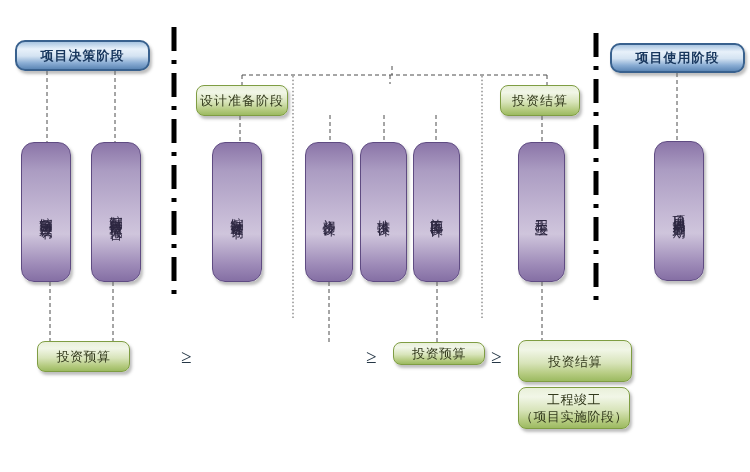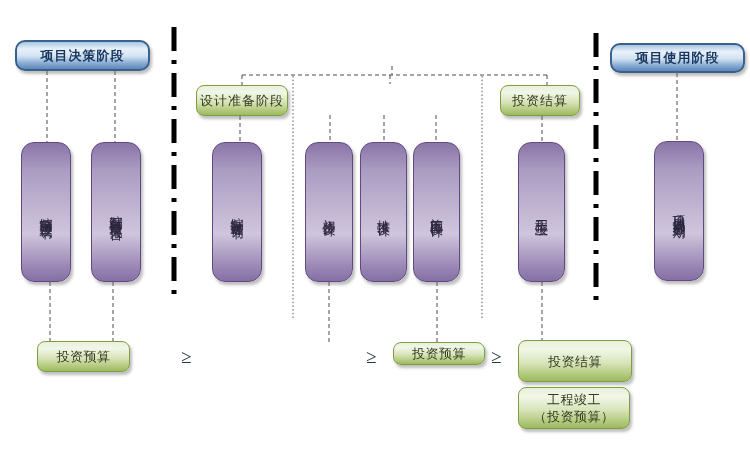--- a/index.html
+++ b/index.html
@@ -111,20 +111,20 @@
     <span>投资预算</span>
   </div>
   <div class="box green cost" style="left:393px;top:342px;width:92px;height:23px">
     <span>投资预算</span>
   </div>
   <div class="box green cost" style="left:518px;top:340px;width:114px;height:42px">
     <span>投资结算</span>
   </div>
   <div class="box green cost" style="left:518px;top:387px;width:112px;height:42px">
     <span>工程竣工</span>
-    <span>（投资预算）</span>
+    <span>（项目实施阶段）</span>
   </div>
 
   <span class="cmp" style="left:181px;top:346px">≥</span>
   <span class="cmp" style="left:366px;top:346px">≥</span>
   <span class="cmp" style="left:491px;top:346px">≥</span>
 
 </div>
 
 </body></html>

